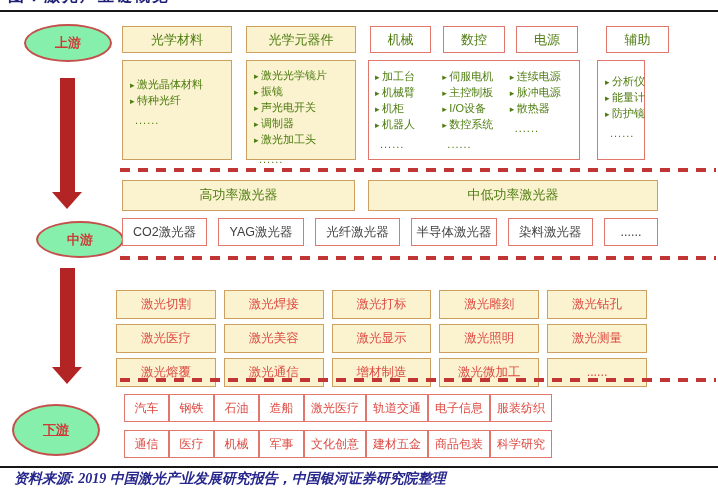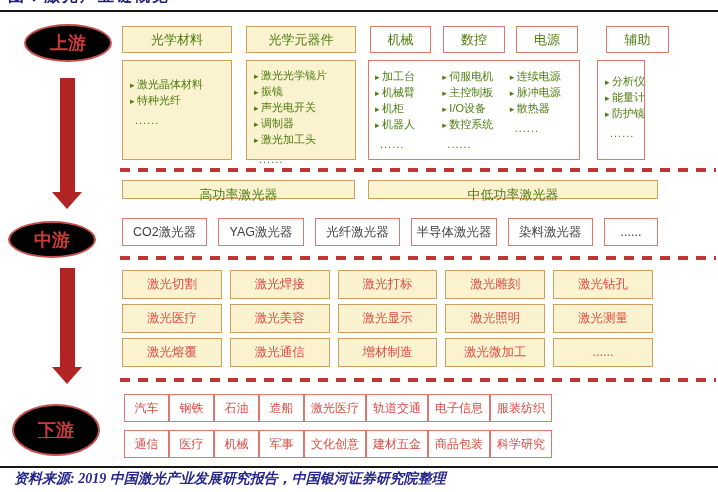--- a/index.html
+++ b/index.html
@@ -10,24 +10,24 @@
   .clip-title{position:absolute;top:0;left:8px;width:330px;height:9px;overflow:hidden;}
   .clip-title span{position:absolute;top:-14px;left:0;font-size:16px;font-weight:bold;
           color:#1d1d73;letter-spacing:2px;white-space:nowrap;}
 
   .rule{position:absolute;left:0;width:718px;height:2px;background:#161616;}
   #rule-top{top:10px}
   #rule-bottom{top:466px}
 
   
   .ellipse{position:absolute;width:88px;height:38px;border:2px solid #C4504B;border-radius:50%;
-          color:#CE3A36;font-weight:bold;font-size:18px;display:flex;align-items:center;
-          justify-content:center;background:#000000;box-sizing:border-box;}
+          color:#CE3A36;font-weight:bold;font-size:13px;display:flex;align-items:center;
+          justify-content:center;background:#86efac;box-sizing:border-box;}
   #el-up{left:24px;top:24px;}
-  #el-mid{left:8px;top:221px;height:37px;}
+  #el-mid{left:36px;top:221px;height:37px;}
   #el-down{left:12px;top:404px;height:52px;text-decoration:underline;}
 
   
   .shaft{position:absolute;left:60px;width:15px;background:#B32424;}
   #shaft1{top:78px;height:114px;}
   #shaft2{top:268px;height:99px;}
   .head{position:absolute;left:52px;width:0;height:0;border-left:15px solid transparent;
         border-right:15px solid transparent;border-top:17px solid #B32424;}
   #head1{top:192px}
   #head2{top:367px}
@@ -50,32 +50,32 @@
   #d-opt-com{left:246px;width:110px;padding-top:7px;}
   #d-mach-group{left:368px;width:212px;display:flex;gap:2px;padding:8px 4px 0 6px;}
   #d-aux{left:597px;width:48px;padding-top:13px;}
   .col{flex:1;min-width:0;}
 
   .blt{line-height:15px;white-space:nowrap;}
   .blt::before{content:"▸ ";font-size:9px;}
   .dots{margin-top:5px;padding-left:5px;letter-spacing:1px;line-height:12px;}
 
   
-  .power{top:180px;height:19px;line-height:27px;font-size:13px;}
+  .power{top:180px;height:31px;line-height:27px;font-size:13px;}
   #p-high{left:122px;width:233px;}
   #p-midlow{left:368px;width:290px;}
 
   
   .laser-row{position:absolute;left:122px;top:218px;width:536px;height:28px;display:flex;gap:11px;}
   .laser-row .cell{flex:1;border:1px solid #E0766C;background:#fff;line-height:26px;
           text-align:center;font-size:12.5px;color:#404040;box-sizing:border-box;white-space:nowrap;overflow:hidden;}
   .laser-row .cell:last-child{flex:0 0 54px;}
 
   
-  .app-row{position:absolute;left:122px;width:531px;height:29px;display:flex;gap:8px;}
+  .app-row{position:absolute;left:116px;width:531px;height:29px;display:flex;gap:8px;margin-top:20px;}
   #app-0{top:270px}#app-1{top:304px}#app-2{top:338px}
   .app-row .cell{flex:1;background:#FBF3D0;border:1px solid #CDA05F;line-height:27px;
           text-align:center;font-size:12.5px;color:#DD4A42;box-sizing:border-box;white-space:nowrap;overflow:hidden;}
 
   
   .ind-row{position:absolute;left:124px;width:596px;height:28px;display:flex;}
   #ind-0{top:394px}#ind-1{top:430px}
   .ind-row .cell{border:1px solid #E0766C;background:#fff;line-height:26px;text-align:center;
           font-size:12px;color:#DD4A42;box-sizing:border-box;white-space:nowrap;overflow:hidden;}
   .ind-row .cell:nth-child(-n+4){flex:0 0 45px;}

